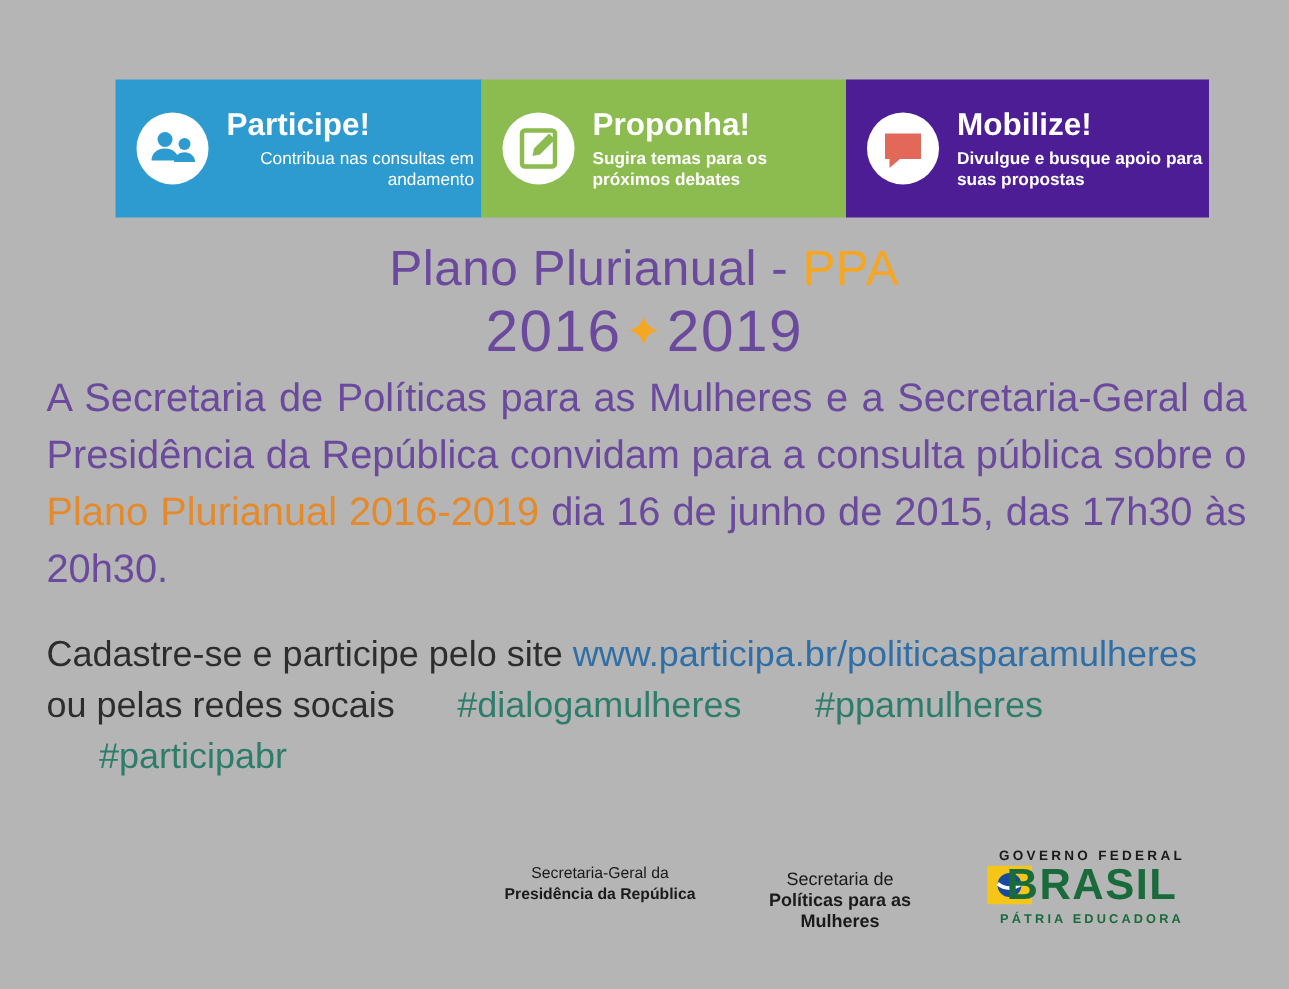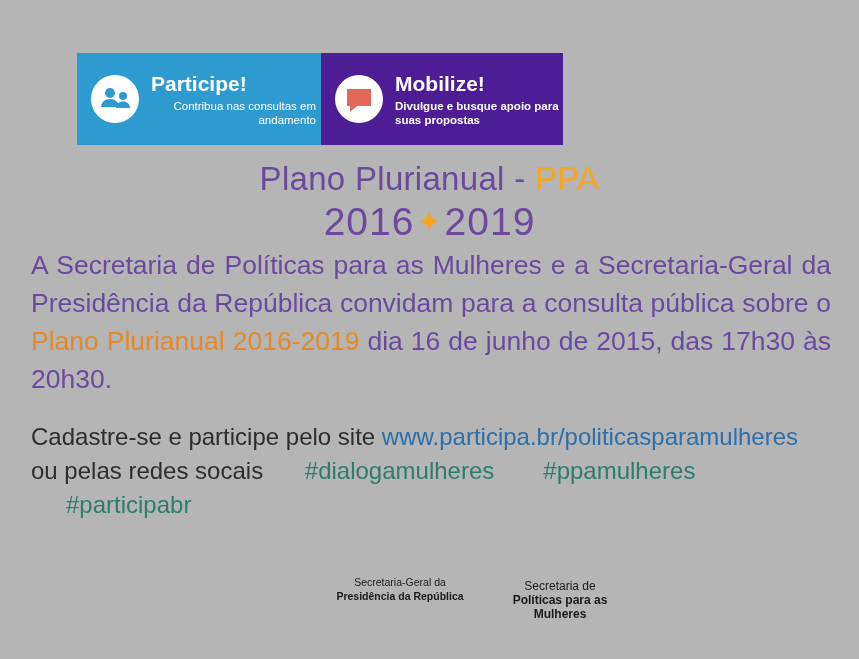--- a/index.html
+++ b/index.html
@@ -214,20 +214,32 @@
         <circle cx="32" cy="21" r="4" fill="#2e9bd0"></circle>
         <path d="M25 33c0-4 3.2-6.5 7-6.5s7 2.5 7 6.5z" fill="#2e9bd0"></path>
       </svg>
     </div>
     <div class="card-text">
       <div class="card-title">Participe!</div>
       <div class="card-sub">Contribua nas consultas em andamento</div>
     </div>
   </div>
 
+  <div class="card proponha">
+    <div class="card-icon">
+      <svg width="48" height="48" viewBox="0 0 48 48">
+        <rect x="13" y="12" width="22" height="24" rx="2" fill="none" stroke="#8cbb4f" stroke-width="3"></rect>
+        <path d="M31 14l4 4-10 10-5 1 1-5z" fill="#8cbb4f"></path>
+      </svg>
+    </div>
+    <div class="card-text">
+      <div class="card-title">Proponha!</div>
+      <div class="card-sub">Sugira temas para os próximos debates</div>
+    </div>
+  </div>
 
   <div class="card mobilize">
     <div class="card-icon">
       <svg width="48" height="48" viewBox="0 0 48 48">
         <path d="M12 14h24v17H22l-7 6v-6h-3z" fill="#e2685a"></path>
       </svg>
     </div>
     <div class="card-text">
       <div class="card-title">Mobilize!</div>
       <div class="card-sub">Divulgue e busque apoio para suas propostas</div>
@@ -257,14 +269,28 @@
   <div class="logo-sg">
     <div class="l1">Secretaria-Geral da</div>
     <div class="l2">Presidência da República</div>
   </div>
 
   <div class="logo-spm">
     <div class="l1">Secretaria de</div>
     <div class="l2">Políticas para as Mulheres</div>
   </div>
 
+  <div class="logo-gov">
+    <div class="gov-top">GOVERNO FEDERAL</div>
+    <div class="gov-mid">
+      <div class="gov-flag">
+        <svg width="30" height="26" viewBox="0 0 30 26">
+          <rect x="0" y="0" width="30" height="26" fill="#f5c518"></rect>
+          <circle cx="15" cy="13" r="8" fill="#1a4a9e"></circle>
+          <path d="M7 12c5 4 11 4 16 0" stroke="#ffffff" stroke-width="2.5" fill="none"></path>
+        </svg>
+      </div>
+      <div class="gov-brasil">BRASIL</div>
+    </div>
+    <div class="gov-bottom">PÁTRIA EDUCADORA</div>
+  </div>
 
 </div>
 
 </body></html>

